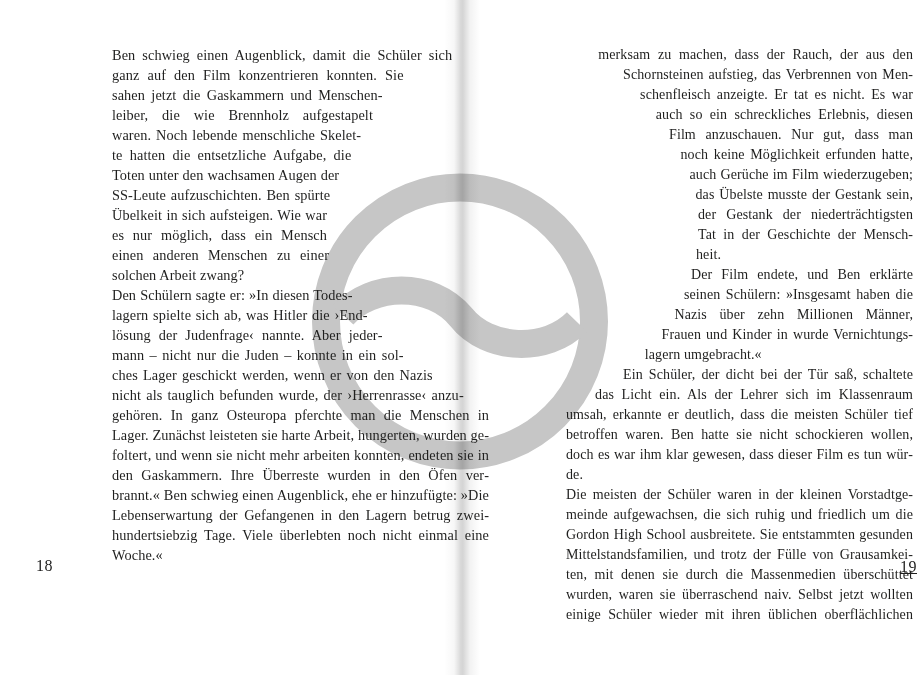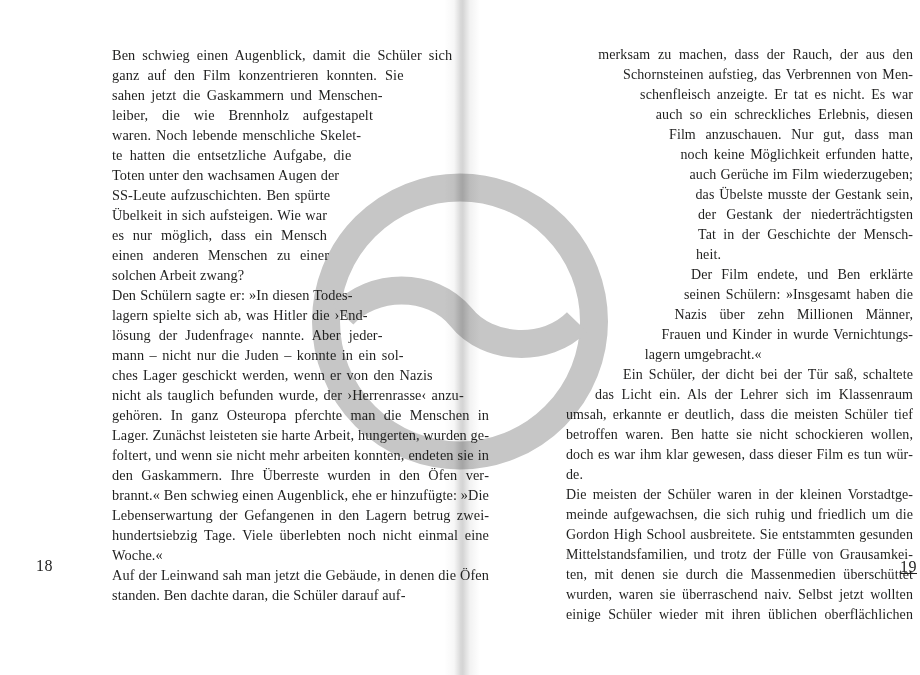--- a/index.html
+++ b/index.html
@@ -65,21 +65,20 @@
     <path d="M 343 315 C 372 283, 431 281, 461 317 C 488 351, 547 353, 577 322" fill="none" stroke="var(--watermark-color)" stroke-width="28" stroke-linecap="butt"></path>
   </svg>
 
   <div class="gutter"></div>
 
   <div class="page-text page-left">
     <div class="runaround runaround-left"></div>
     <div>
         <p>Ben schwieg einen Augen­blick, damit die Schü­ler sich ganz auf den Film kon­zen­trie­ren konn­ten. Sie sahen jetzt die Gas­kam­mern und Men­schen­lei­ber, die wie Brenn­holz auf­ge­sta­pelt waren. Noch leben­de mensch­li­che Ske­let­te hatten die ent­setz­li­che Auf­ga­be, die Toten unter den wach­sa­men Augen der SS-Leute auf­zu­schich­ten. Ben spürte Übel­keit in sich auf­stei­gen. Wie war es nur mög­lich, dass ein Mensch einen ande­ren Men­schen zu einer sol­chen Arbeit zwang?</p>
         <p>Den Schü­lern sagte er: »In diesen Todes­la­gern spielte sich ab, was Hitler die ›End­lö­sung der Juden­fra­ge‹ nannte. Aber jeder­mann – nicht nur die Juden – konnte in ein sol­ches Lager ge­schickt werden, wenn er von den Nazis nicht als taug­lich be­fun­den wurde, der ›Her­ren­ras­se‹ an­zu­ge­hö­ren. In ganz Ost­eu­ro­pa pferch­te man die Men­schen in Lager. Zu­nächst leis­te­ten sie harte Arbeit, hun­ger­ten, wurden ge­fol­tert, und wenn sie nicht mehr arbei­ten konn­ten, ende­ten sie in den Gas­kam­mern. Ihre Über­res­te wurden in den Öfen ver­brannt.« Ben schwieg einen Augen­blick, ehe er hin­zu­füg­te: »Die Lebens­er­war­tung der Ge­fan­ge­nen in den Lagern betrug zwei­hun­dert­sieb­zig Tage. Viele über­leb­ten noch nicht ein­mal eine Woche.«</p>
-        <p>Auf der Lein­wand sah man jetzt die Ge­bäu­de, in denen die Öfen stan­den. Ben dachte daran, die Schü­ler darauf auf-</p>
       </div>
   </div>
 
   <div class="page-text page-right">
     <div class="runaround runaround-right"></div>
     <div>
         <p>merk­sam zu machen, dass der Rauch, der aus den Schorn­stei­nen auf­stieg, das Ver­bren­nen von Men­schen­fleisch an­zeig­te. Er tat es nicht. Es war auch so ein schreck­li­ches Er­leb­nis, diesen Film an­zu­schau­en. Nur gut, dass man noch keine Mög­lich­keit er­fun­den hatte, auch Ge­rü­che im Film wieder­zu­ge­ben; das Übels­te musste der Ge­stank sein, der Ge­stank der nieder­träch­tigs­ten Tat in der Ge­schich­te der Mensch­heit.</p>
         <p>Der Film endete, und Ben er­klär­te seinen Schü­lern: »Ins­ge­samt haben die Nazis über zehn Mil­lio­nen Män­ner, Frauen und Kinder in wurde Ver­nich­tungs­la­gern um­ge­bracht.«</p>
         <p>Ein Schü­ler, der dicht bei der Tür saß, schal­te­te das Licht ein. Als der Lehrer sich im Klas­sen­raum umsah, er­kann­te er deut­lich, dass die meis­ten Schü­ler tief be­trof­fen waren. Ben hatte sie nicht scho­ckie­ren wollen, doch es war ihm klar ge­we­sen, dass die­ser Film es tun wür­de.</p>
         <p>Die meis­ten der Schü­ler waren in der klei­nen Vor­stadt­ge­mein­de auf­ge­wach­sen, die sich ruhig und fried­lich um die Gordon High School aus­brei­te­te. Sie ent­stamm­ten ge­sun­den Mit­tel­stands­fa­mi­li­en, und trotz der Fül­le von Grau­sam­kei­ten, mit denen sie durch die Mas­sen­medi­en über­schüt­tet wurden, waren sie über­ra­schend naiv. Selbst jetzt woll­ten einige Schü­ler wieder mit ihren üb­li­chen ober­fläch­li­chen Spie­le­rei­en be­gin­nen. Ihnen war der Film</p>

